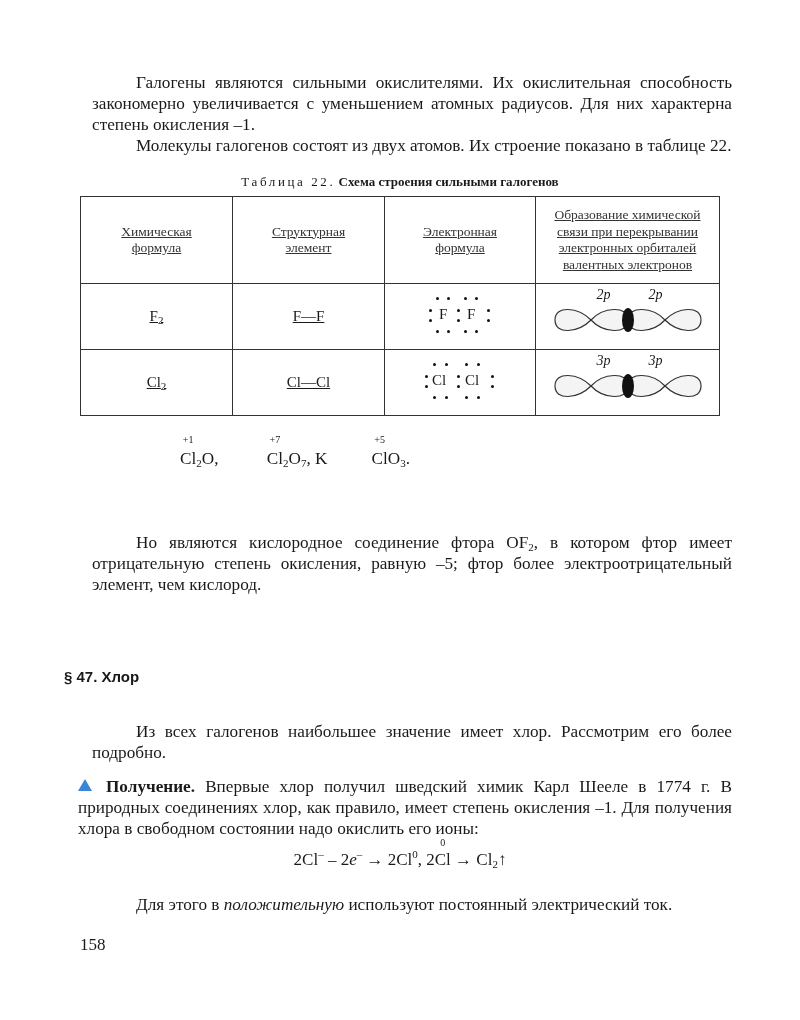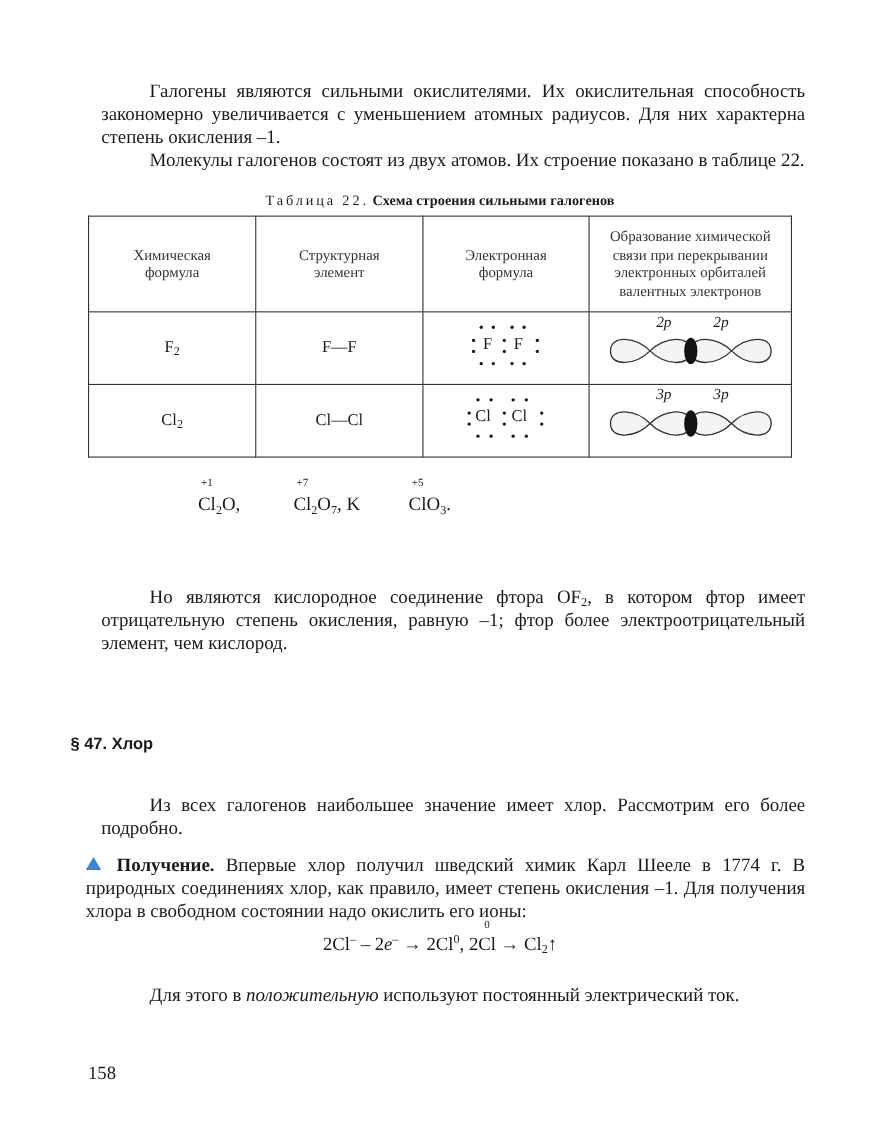--- a/index.html
+++ b/index.html
@@ -8,21 +8,21 @@
     font-family: "Liberation Serif", "DejaVu Serif", serif; color: #1a1a1a;
   }
   .page { position: absolute; left: 80px; top: 60px; width: 640px; }
   p { margin: 12px; font-size: 17.2px; line-height: 21px; text-align: justify; }
   p.indent { text-indent: 44px; }
   .abs { position: absolute; }
   .caption { position: absolute; left: 0; width: 640px; text-align: center; font-size: 13px; top: 114px; }
   .caption .spaced { letter-spacing: 2.6px; }
   .caption b { font-weight: bold; }
   table.t22 { position: absolute; left: 0; top: 136px; width: 640px; border-collapse: collapse; }
-  table.t22 td { border: 1.3px solid #333; text-align: center; vertical-align: middle; padding: 0; }
+  table.t22 td { border: 1.3px solid #333; text-align: center; vertical-align: middle; padding: 0; text-decoration: underline; }
   table.t22 tr.head td { height: 86px; font-size: 13.5px; line-height: 16.5px; color: #333; }
   table.t22 tr.row td { height: 65px; font-size: 15px; }
   .lewis { position: relative; display: inline-block; width: 66px; height: 40px; }
   .lewis .sym { position: absolute; top: 11px; font-size: 15px; }
   .dot { position: absolute; width: 3px; height: 3px; border-radius: 50%; background: #111; }
   .orb { display: inline-block; position: relative; width: 150px; height: 56px; }
   .orb .lbl { position: absolute; top: 0; font-style: italic; font-size: 14px; }
   .orb svg { position: absolute; left: 0; top: 12px; }
   h2 { position: absolute; margin: 0; font-family: "Liberation Sans", "DejaVu Sans", sans-serif; font-weight: bold; font-size: 15px; }
   .tri { display: inline-block; width: 0; height: 0; border-left: 7px solid transparent; border-right: 7px solid transparent; border-bottom: 12px solid #3a86d4; margin-right: 14px; vertical-align: 1px; }
@@ -127,28 +127,28 @@
   </tbody>
     </table>
 
   <div class="abs" style="top:375px; left:0; width:640px;">
     <p class="indent" style="line-height:23px;">
       <span class="ox"><sup class="os">+1</sup><span>Cl</span></span><sub>2</sub><span>O</span><span>,</span>
       <span class="ox"><sup class="os">+7</sup><span>Cl</span></span><sub>2</sub><span>O</span><sub>7</sub><span>, </span><span>K</span><span class="ox"><sup class="os">+5</sup><span>Cl</span></span><span>O</span><sub>3</sub><span>.</span>
     </p>
   </div>
 
-  <p class="indent abs" style="top:460px; left:0; width:640px;"><span>Но являются кислородное соединение фтора OF</span><sub>2</sub><span>, в котором фтор имеет отрицательную степень окисления, равную –1; фтор более электроотрицательный элемент, чем кислород.</span></p>
+  <p class="indent abs" style="top:460px; left:0; width:640px;"><span>Но являются кислородное соединение фтора OF</span><sub>2</sub><span>, в котором фтор имеет отрицательную степень окисления, равную –5; фтор более электроотрицательный элемент, чем кислород.</span></p>
 
   <h2 style="top:608px; left:-16px;">§ 47.  Хлор</h2>
 
   <p class="indent abs" style="top:649px; left:0; width:640px;">Из всех галогенов наибольшее значение имеет хлор. Рассмотрим его более подробно.</p>
 
   <p class="abs" style="top:704px; left:-14px; width:654px; text-indent:0;"><span class="tri"></span><b>Получение.</b><span> Впервые хлор получил шведский химик Карл Шееле в 1774 г. В природных соединениях хлор, как правило, имеет степень окисления –1. Для получения хлора в свободном состоянии надо окислить его ионы:</span></p>
 
   <div class="eq" style="top:788px;">
     <span>2Cl</span><sup style="font-size:11px">–</sup><span> – 2</span><i>e</i><sup style="font-size:11px">–</sup><span> → 2Cl</span><sup style="font-size:11px">0</sup><span>,   2</span><span class="ox"><sup class="os">0</sup><span>Cl</span></span><span> → Cl</span><sub>2</sub><span>↑</span>
   </div>
 
   <p class="indent abs" style="top:822px; left:0; width:640px;"><span>Для этого в </span><i>положительную</i><span> используют постоянный электрический ток.</span></p>
 
-  <div class="pagenum" style="top:875px;margin-top:31px;">158</div>
+  <div class="pagenum" style="top:875px;">158</div>
 </div>
 
 </body></html>

